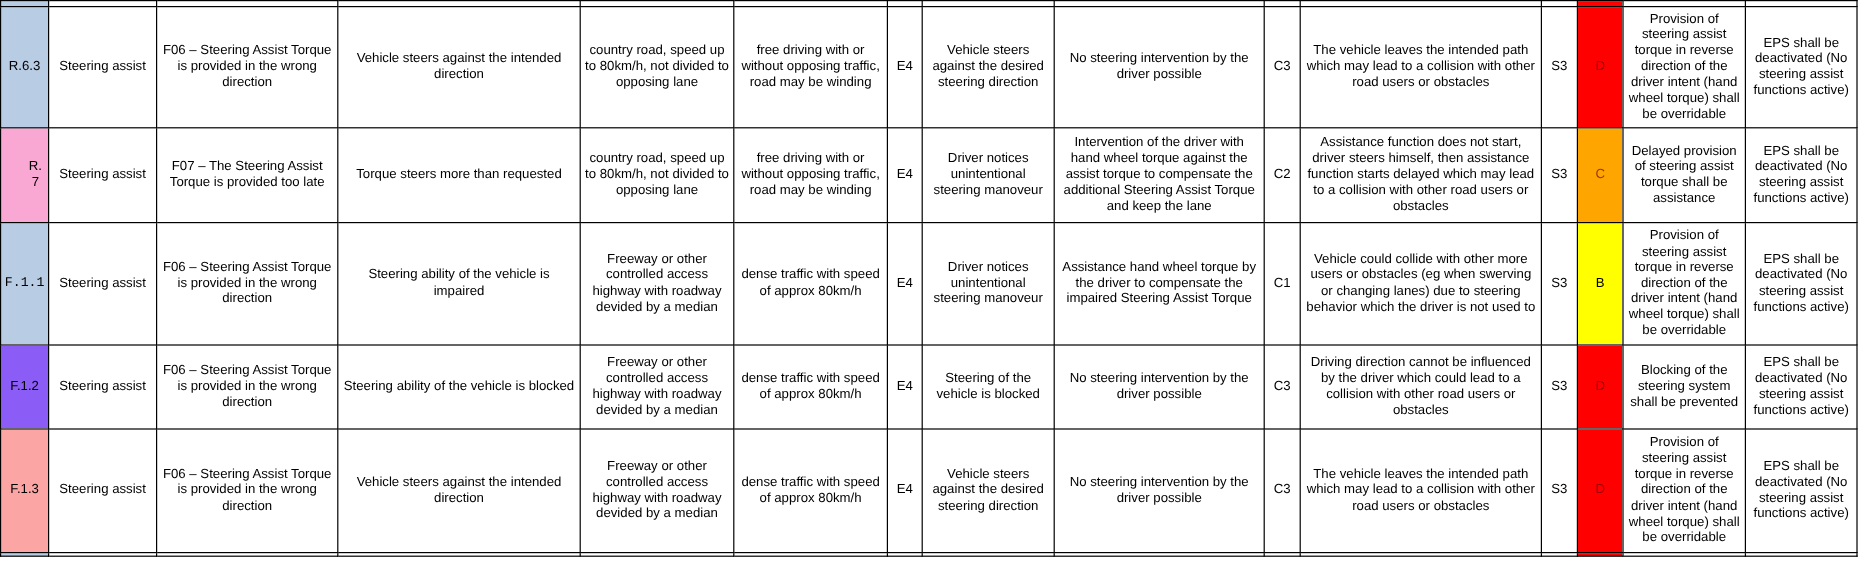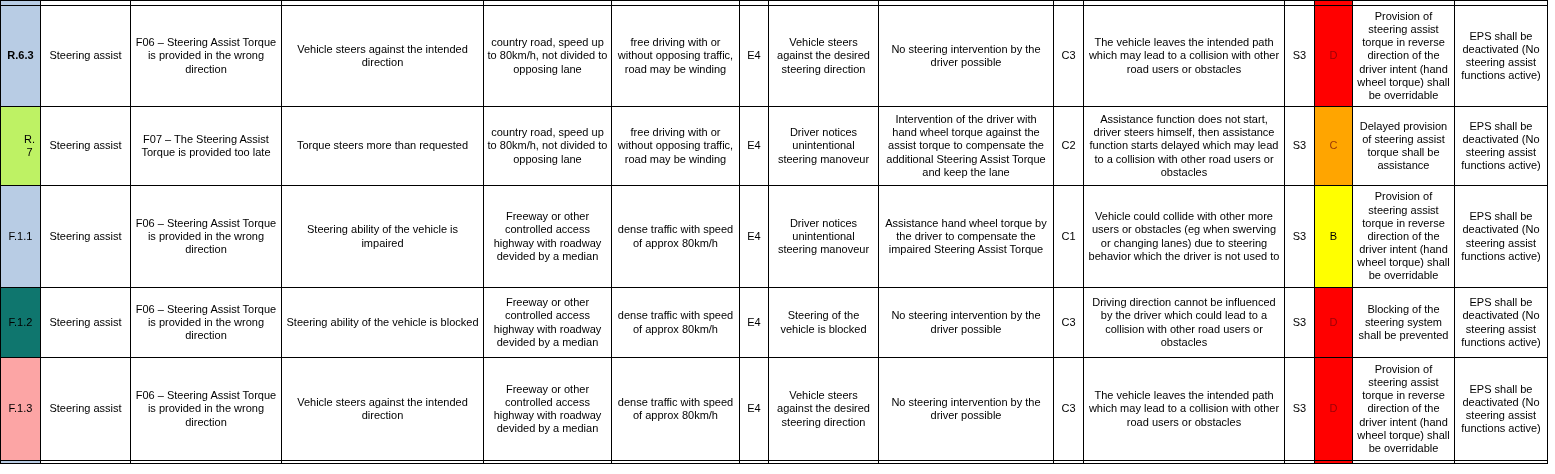--- a/index.html
+++ b/index.html
@@ -66,75 +66,75 @@
     <td></td>
     <td></td>
     <td></td>
     <td></td>
     <td style="background-color: rgb(255, 0, 0);"></td>
     <td></td>
     <td></td>
   </tr>
 
   <tr class="r1">
-    <td style="background-color: rgb(184, 204, 228); font-weight: bold;">R.6.3</td>
+    <td style="background-color: rgb(184, 204, 228);">R.6.3</td>
     <td>Steering assist</td>
     <td>F06 – Steering Assist Torque is provided in the wrong direction</td>
     <td>Vehicle steers against the intended direction</td>
     <td>country road, speed up to 80km/h, not divided to opposing lane</td>
     <td>free driving with or without opposing traffic, road may be winding</td>
     <td>E4</td>
     <td>Vehicle steers against the desired steering direction</td>
     <td>No steering intervention by the driver possible</td>
     <td>C3</td>
     <td>The vehicle leaves the intended path which may lead to a collision with other road users or obstacles</td>
     <td>S3</td>
     <td style="background-color: rgb(255, 0, 0); color: rgb(156, 0, 6);">D</td>
     <td>Provision of steering assist torque in reverse direction of the driver intent (hand wheel torque) shall be overridable</td>
     <td>EPS shall be deactivated (No steering assist functions active)</td>
   </tr>
 
   <tr class="r2">
-    <td style="background-color: #bef264; padding-left: 21px;">R.7</td>
+    <td style="background-color: #f9a8d4; padding-left: 21px;">R.7</td>
     <td>Steering assist</td>
     <td>F07 – The Steering Assist Torque is provided too late</td>
     <td>Torque steers more than requested</td>
     <td>country road, speed up to 80km/h, not divided to opposing lane</td>
     <td>free driving with or without opposing traffic, road may be winding</td>
     <td>E4</td>
     <td>Driver notices unintentional steering manoveur</td>
     <td>Intervention of the driver with hand wheel torque against the assist torque to compensate the additional Steering Assist Torque and keep the lane</td>
     <td>C2</td>
     <td>Assistance function does not start, driver steers himself, then assistance function starts delayed which may lead to a collision with other road users or obstacles</td>
     <td>S3</td>
     <td style="background-color: rgb(255, 165, 0); color: rgb(156, 58, 6);">C</td>
     <td>Delayed provision of steering assist torque shall be assistance</td>
     <td>EPS shall be deactivated (No steering assist functions active)</td>
   </tr>
 
   <tr class="r3">
-    <td style="background-color: rgb(184, 204, 228);">F.1.1</td>
+    <td style="background-color: rgb(184, 204, 228); font-family: Liberation Mono, monospace;">F.1.1</td>
     <td>Steering assist</td>
     <td>F06 – Steering Assist Torque is provided in the wrong direction</td>
     <td>Steering ability of the vehicle is impaired</td>
     <td>Freeway or other controlled access highway with roadway devided by a median</td>
     <td>dense traffic with speed of approx 80km/h</td>
     <td>E4</td>
     <td>Driver notices unintentional steering manoveur</td>
     <td>Assistance hand wheel torque by the driver to compensate the impaired Steering Assist Torque</td>
     <td>C1</td>
     <td>Vehicle could collide with other more users or obstacles (eg when swerving or changing lanes) due to steering behavior which the driver is not used to</td>
     <td>S3</td>
     <td style="background-color: rgb(255, 255, 0); color: rgb(0, 0, 0);">B</td>
     <td>Provision of steering assist torque in reverse direction of the driver intent (hand wheel torque) shall be overridable</td>
     <td>EPS shall be deactivated (No steering assist functions active)</td>
   </tr>
 
   <tr class="r4">
-    <td style="background-color: #0f766e;">F.1.2</td>
+    <td style="background-color: #8b5cf6;">F.1.2</td>
     <td>Steering assist</td>
     <td>F06 – Steering Assist Torque is provided in the wrong direction</td>
     <td>Steering ability of the vehicle is blocked</td>
     <td>Freeway or other controlled access highway with roadway devided by a median</td>
     <td>dense traffic with speed of approx 80km/h</td>
     <td>E4</td>
     <td>Steering of the vehicle is blocked</td>
     <td>No steering intervention by the driver possible</td>
     <td>C3</td>
     <td>Driving direction cannot be influenced by the driver which could lead to a collision with other road users or obstacles</td>

